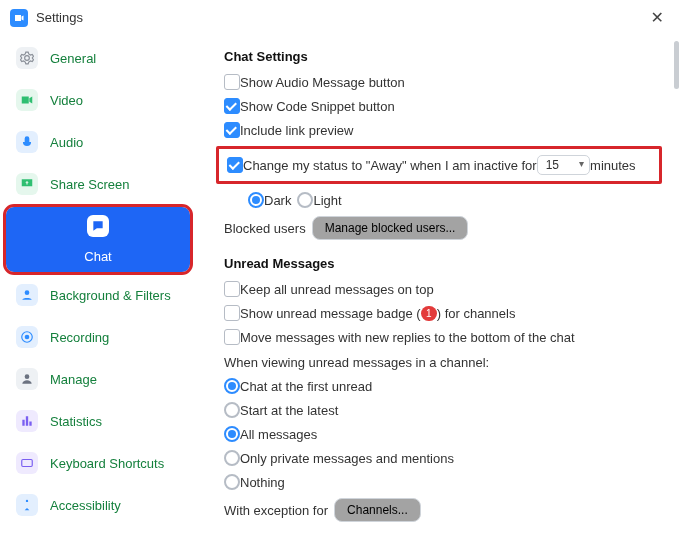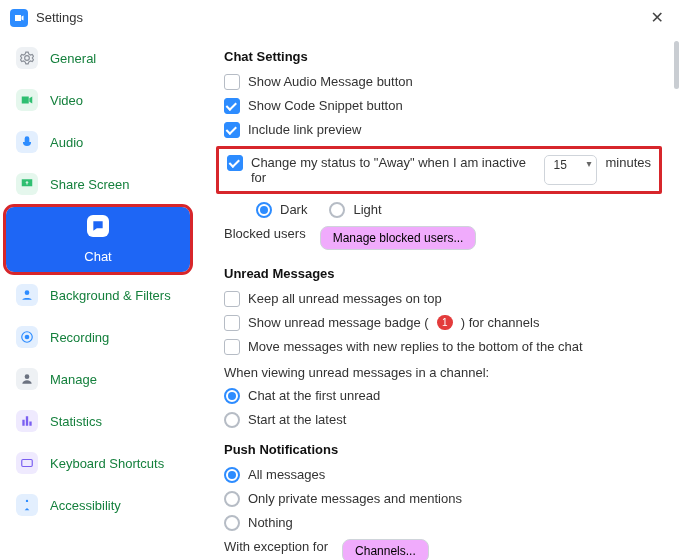--- a/index.html
+++ b/index.html
@@ -80,21 +80,21 @@
     position: absolute; right: 0; top: 0; bottom: 0; width: 6px;
   }
   .scrollbar-thumb {
     position: absolute; right: 1px; top: 8px; width: 5px; height: 48px;
     background: #c9cdd2; border-radius: 3px;
   }
   h2.section {
     font-size: 13px; font-weight: 700; margin: 6px 0 10px 0; color: #111;
   }
   .row {
-    display: flex; gap: 8px;
+    display: flex; align-items: center; 
     margin: 8px 0;
     font-size: 13px;
     color: #333;
   }
   .chk {
     width: 16px; height: 16px; border: 1.5px solid #b6bcc5;
     border-radius: 3px; display: inline-flex; align-items: center; justify-content: center;
     flex-shrink: 0;
   }
   .chk.checked {
@@ -124,21 +124,21 @@
     padding: 2px 30px 2px 8px;
     position: relative; font-size: 12px;
     min-width: 40px;
     display: inline-block;
   }
   .select::after {
     content: "▾"; position: absolute; right: 5px; top: 2px; font-size: 10px; color: #666;
   }
   .pill-btn {
     border: 1px solid #cfd4da; border-radius: 8px;
-    padding: 4px 12px; font-size: 12px; background: #f0abfc; cursor: pointer;
+    padding: 4px 12px; font-size: 12px; background: #a3a3a3; cursor: pointer;
   }
   .badge-red {
     background: #e33b3b; color: #fff; border-radius: 8px;
     width: 16px; height: 15px; font-size: 10px; line-height: 15px;
     display: inline-block; text-align: center;
   }
   .muted-label { color: #333; margin-right: 6px; }
   .radio-row { margin-left: 0; }
 </style>
 </head>
@@ -314,21 +314,20 @@
 
     <div class="row radio-row">
       <span class="radio selected"></span>
       <span>Chat at the first unread</span>
     </div>
     <div class="row radio-row">
       <span class="radio"></span>
       <span>Start at the latest</span>
     </div>
 
-    <h2 class="section" style="margin-top:14px">Push Notifications</h2>
 
     <div class="row radio-row">
       <span class="radio selected"></span>
       <span>All messages</span>
     </div>
     <div class="row radio-row">
       <span class="radio"></span>
       <span>Only private messages and mentions</span>
     </div>
     <div class="row radio-row">

